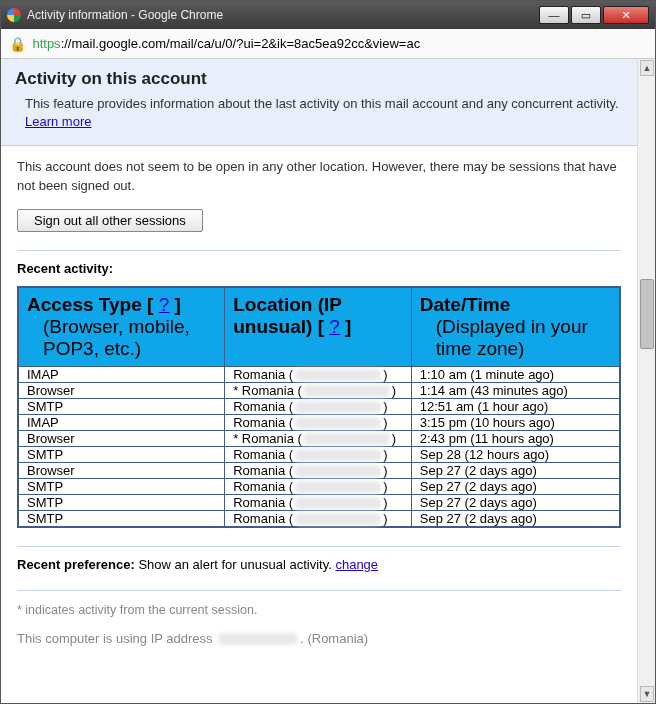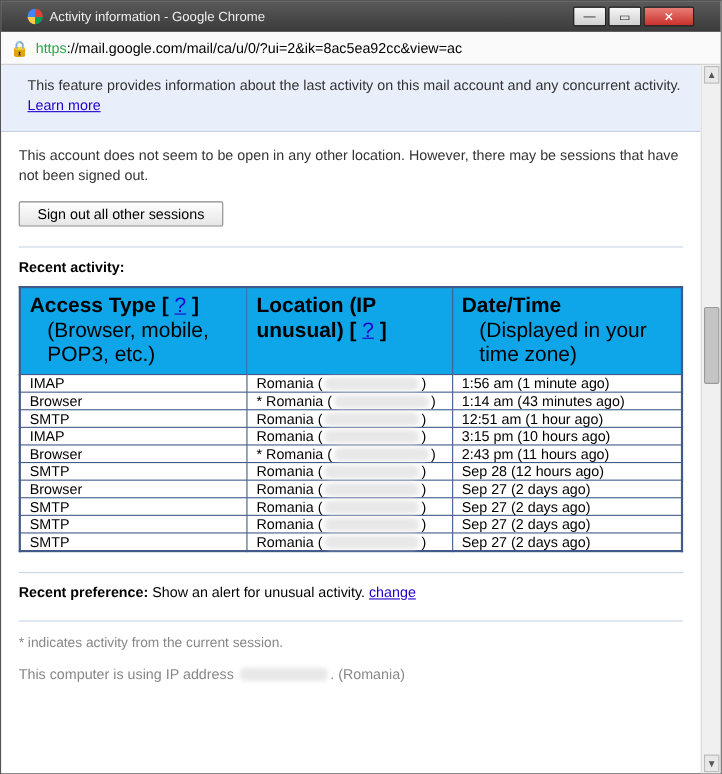--- a/index.html
+++ b/index.html
@@ -1,18 +1,18 @@
 <!DOCTYPE html>
 <html><head>
 <meta charset="utf-8">
 <style>
   * { box-sizing: border-box; }
   body { margin: 0; font-family: Arial, sans-serif; font-size: 13px; background: #000; }
   .window { width: 656px; height: 704px; background: #fff; border: 1px solid #555; position: relative; display: flex; flex-direction: column; }
-  .titlebar { height: 28px; background: linear-gradient(#5a5a5a,#3a3a3a); display: flex; align-items: center; color: #eee; font-size: 12px; padding: 0 24px; }
+  .titlebar { height: 28px; background: linear-gradient(#5a5a5a,#3a3a3a); display: flex; align-items: center; color: #eee; font-size: 12px; padding: 0 6px; }
   .titlebar .favicon { width: 14px; height: 14px; border-radius: 50%; background: conic-gradient(#db4437 0 90deg,#0f9d58 90deg 180deg,#ffcd40 180deg 270deg,#4285f4 270deg 360deg); margin-right: 6px; }
   .winbtns { margin-left: auto; display: flex; }
   .winbtn { width: 30px; height: 18px; border: 1px solid #222; background: linear-gradient(#f6f6f6,#d0d0d0); margin-left: 2px; display: flex; align-items: center; justify-content: center; font-size: 11px; color: #222; border-radius: 2px;}
   .winbtn.close { background: linear-gradient(#e97f77,#c9302c); color:#fff; width: 46px; }
   .addressbar { height: 30px; display: flex; align-items: center; padding: 0 8px; border-bottom: 1px solid #ccc; background: #fafafa; }
   .lock { color: #2da44e; margin-right: 6px; font-size: 14px; }
   .url-https { color: #2da44e; }
   .url-rest { color: #000000; }
   .content-wrap { flex:1; display:flex; }
   .content { flex:1; overflow:auto; padding: 0; }
@@ -58,20 +58,21 @@
   <div class="addressbar">
     <span class="lock">🔒</span>
     <span class="url-https">https</span>
       <span class="url-rest">://mail.google.com/mail/ca/u/0/?ui=2&amp;ik=8ac5ea92cc&amp;view=ac</span>
   </div>
 
   <div class="content-wrap">
     <div class="content">
 
       <div class="bluebox">
+        <h2 class="page-title">Activity on this account</h2>
         <div class="desc">
           <span>This feature provides information about the last activity on this mail account and any concurrent activity. </span><a href="#" class="link">Learn more</a>
         </div>
       </div>
 
       <div class="body-pad">
         <div class="status-msg">This account does not seem to be open in any other location. However, there may be sessions that have not been signed out.</div>
 
         <button class="signout">Sign out all other sessions</button>
 
@@ -94,21 +95,21 @@
               <th>
                 <span>Date/Time</span>
                 <span class="sub">(Displayed in your time zone)</span>
               </th>
             </tr>
           </thead>
           <tbody id="activity-body">
               <tr>
                 <td>IMAP</td>
                 <td><span>Romania (</span><span class="blur"></span><span>)</span></td>
-                <td>1:56 am (1 minute ago)</td>
+                <td>1:10 am (1 minute ago)</td>
               </tr>
               <tr>
                 <td>Browser</td>
                 <td><span>* Romania (</span><span class="blur"></span><span>)</span></td>
                 <td>1:14 am (43 minutes ago)</td>
               </tr>
               <tr>
                 <td>SMTP</td>
                 <td><span>Romania (</span><span class="blur"></span><span>)</span></td>
                 <td>12:51 am (1 hour ago)</td>

